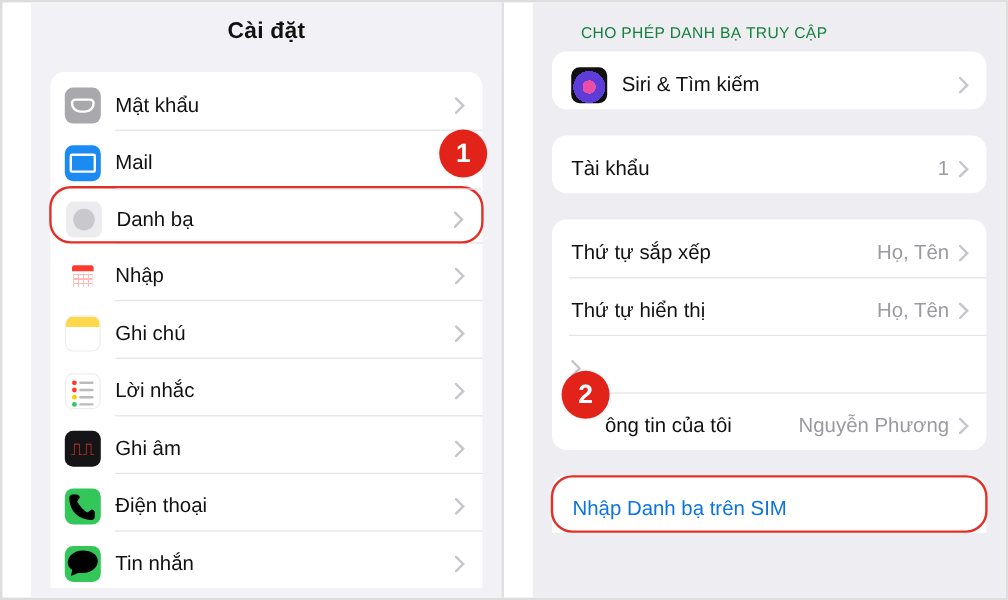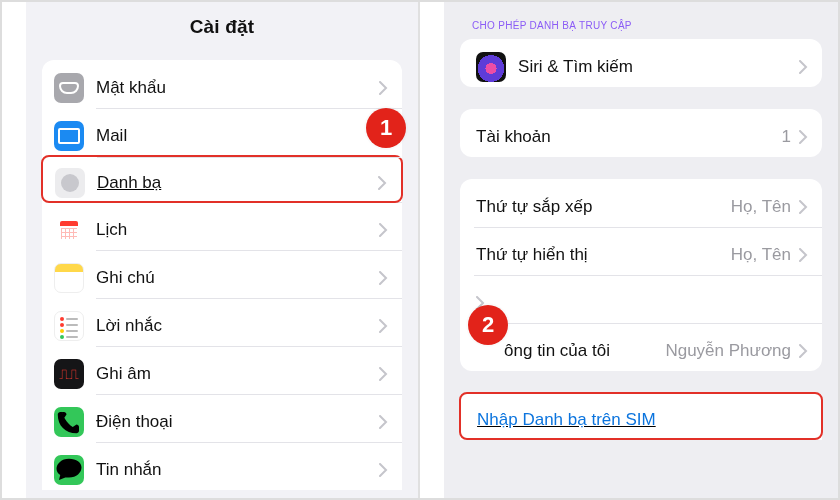--- a/index.html
+++ b/index.html
@@ -50,25 +50,24 @@
   .row + .row::before {
     content: "";
     position: absolute;
     left: 54px; right: 0; top: 0;
     height: 1px;
     background: #e3e3e8;
   }
 
   .row.highlight {
     border: 2.5px solid #e23028;
-    border-radius: 8px;
+    border-radius: 18px;
     margin: -1px;
     z-index: 2;
     background: #fff;
-    text-decoration: underline;
   }
 
   .icon-box {
     width: 30px; height: 30px;
     border-radius: 7px;
     margin-right: 12px;
     flex: 0 0 auto;
     display: flex;
     align-items: center;
     justify-content: center;
@@ -85,24 +84,24 @@
     color: #9a9aa0;
     margin-right: 8px;
   }
   .chev {
     color: #c5c5cb;
     display: inline-flex;
   }
   .chev svg { width: 9px; height: 14px; }
 
   .section-header {
-    font-size: 10px;
-    color: #8b5cf6;
+    font-size: 13px;
+    color: #15803d;
     letter-spacing: 0.3px;
-    padding: 18px 28px 8px;
+    padding: 18px 40px 8px;
   }
 
   .no-icon .row + .row::before { left: 14px; }
   .no-icon .row { padding-left: 16px; }
 
   .action-link { color: #0b74de; font-size: 17px; }
 
   .badge {
     position: absolute;
     width: 40px; height: 40px;
@@ -184,21 +183,21 @@
           </svg>
         </span>
     </div>
     <div class="row">
       <div class="icon-box ic-cal">
           <span class="g-cal">
             <span class="bar"></span>
             <span class="grid"></span>
           </span>
         </div>
-      <div class="label">Lịch</div>
+      <div class="label">Nhập</div>
       <span class="chev">
           <svg viewBox="0 0 9 14">
             <path d="M1 1l6 6-6 6" stroke="#c5c5cb" stroke-width="2" fill="none" stroke-linecap="round"></path>
           </svg>
         </span>
     </div>
     <div class="row">
       <div class="icon-box ic-notes"></div>
       <div class="label">Ghi chú</div>
       <span class="chev">
@@ -279,21 +278,21 @@
       <span class="chev">
           <svg viewBox="0 0 9 14">
             <path d="M1 1l6 6-6 6" stroke="#c5c5cb" stroke-width="2" fill="none" stroke-linecap="round"></path>
           </svg>
         </span>
     </div>
   </div>
 
   <div class="group no-icon">
     <div class="row">
-      <div class="label">Tài khoản</div>
+      <div class="label">Tài khẩu</div>
       <div class="value">1</div>
       <span class="chev">
           <svg viewBox="0 0 9 14">
             <path d="M1 1l6 6-6 6" stroke="#c5c5cb" stroke-width="2" fill="none" stroke-linecap="round"></path>
           </svg>
         </span>
     </div>
   </div>
 
   <div class="group no-icon" style="position:relative;">

